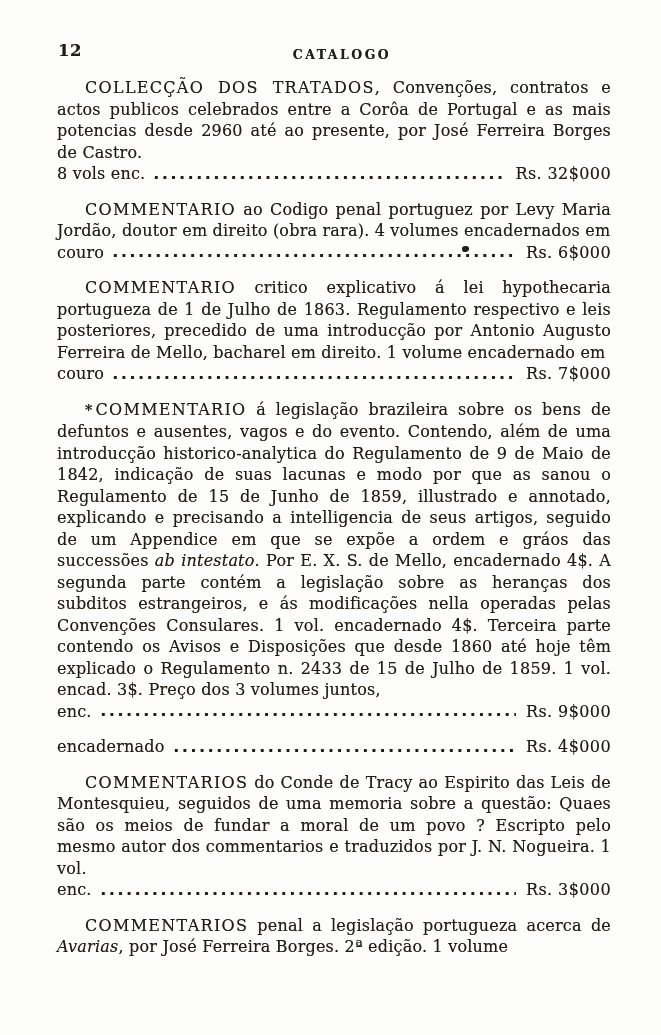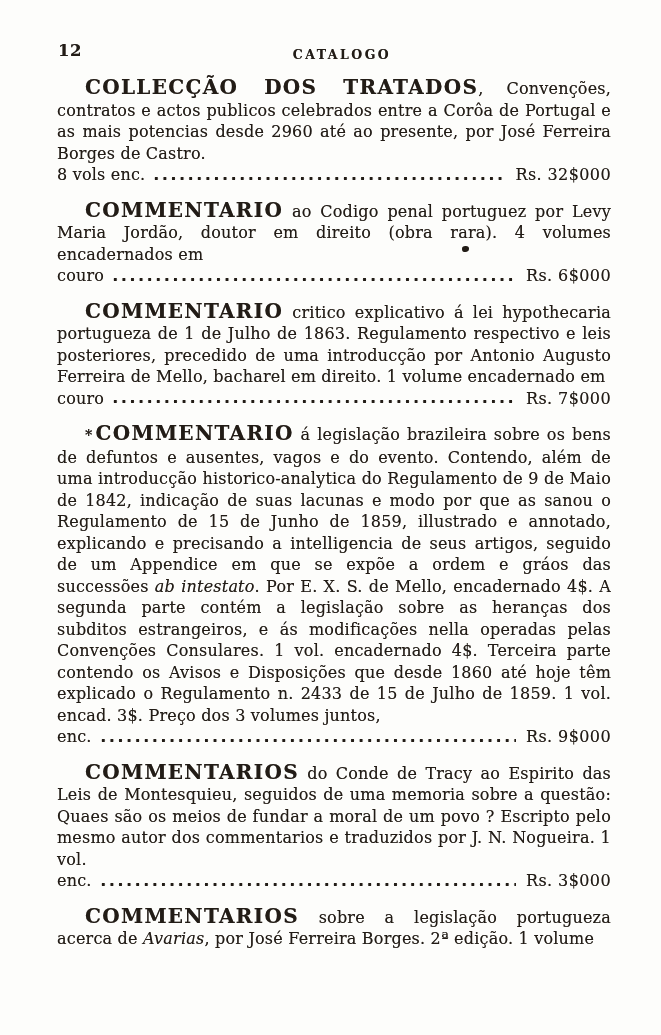--- a/index.html
+++ b/index.html
@@ -22,21 +22,21 @@
     text-shadow:0 0 0.4px rgba(34,28,22,0.55);
   }
   
   .pagehead{position:relative;height:22px;margin-bottom:15px;}
   .pagenum{position:absolute;left:1px;top:0;font-size:16.5px;font-weight:700;letter-spacing:0.5px;}
   .runtitle{position:absolute;left:16px;right:0;top:4px;text-align:center;
     font-size:12.5px;letter-spacing:2.5px;font-weight:700;}
   
   .entry + .entry{margin-top:14px;}
   .para{margin:0;text-align:justify;text-indent:28px;}
-  .head{font-weight:700;font-size:20px;letter-spacing:1.3px;}
+  .head{font-weight:400;font-size:16px;letter-spacing:1.3px;}
   .star{font-weight:700;font-size:14px;margin-right:3px;}
   .star:empty{display:none;}
   .ital{font-style:italic;margin-top:12px;}
   .ital:empty{display:none;}
   .leader{display:flex;align-items:flex-start;}
   .tail{white-space:nowrap;}
   .dots{
     flex:1 1 auto;
     align-self:flex-end;
     height:9px;
@@ -94,32 +94,37 @@
   <article class="entry">
     <p class="para"><span class="star">*</span><span class="head">COMMENTARIO</span><span> á legislação brazileira sobre os bens de defuntos e ausentes, vagos e do evento. Contendo, além de uma introducção historico-analytica do Regulamento de 9 de Maio de 1842, indicação de suas lacunas e modo por que as sanou o Regulamento de 15 de Junho de 1859, illustrado e annotado, explicando e precisando a intelligencia de seus artigos, seguido de um Appendice em que se expõe a ordem e gráos das successões </span><span class="ital">ab intestato</span><span>. Por E. X. S. de Mello, encadernado 4$. A segunda parte contém a legislação sobre as heranças dos subditos estrangeiros, e ás modificações nella operadas pelas Convenções Consulares. 1 vol. encadernado 4$. Terceira parte contendo os Avisos e Disposições que desde 1860 até hoje têm explicado o Regulamento n. 2433 de 15 de Julho de 1859. 1 vol. encad. 3$. Preço dos 3 volumes juntos,</span></p>
     <div class="leader">
       <span class="tail">enc.</span>
       <span class="dots"></span>
       <span class="price">Rs. 9$000</span>
     </div>
   </article>
 
   <article class="entry">
+    <div class="leader">
+      <span class="tail">encadernado</span>
+      <span class="dots"></span>
+      <span class="price">Rs. 4$000</span>
+    </div>
   </article>
 
   <article class="entry">
     <p class="para"><span class="head">COMMENTARIOS</span><span> do Conde de Tracy ao Espirito das Leis de Montesquieu, seguidos de uma memoria sobre a questão: Quaes são os meios de fundar a moral de um povo ? Escripto pelo mesmo autor dos commentarios e traduzidos por J. N. Nogueira. 1 vol.</span><span></span></p>
     <div class="leader">
       <span class="tail">enc.</span>
       <span class="dots"></span>
       <span class="price">Rs. 3$000</span>
     </div>
   </article>
 
   <article class="entry">
-    <p class="para"><span class="head">COMMENTARIOS</span><span> sobre a legislação portugueza acerca de </span><span class="ital">Avarias</span><span>, por José Ferreira Borges. 2ª edição. 1 volume</span></p>
+    <p class="para"><span class="head">COMMENTARIOS</span><span> penal a legislação portugueza acerca de </span><span class="ital">Avarias</span><span>, por José Ferreira Borges. 2ª edição. 1 volume</span></p>
 
   </article>
 
   <span class="blot"></span>
   <span class="specks"></span>
 
 </div>
 
 </body></html>

